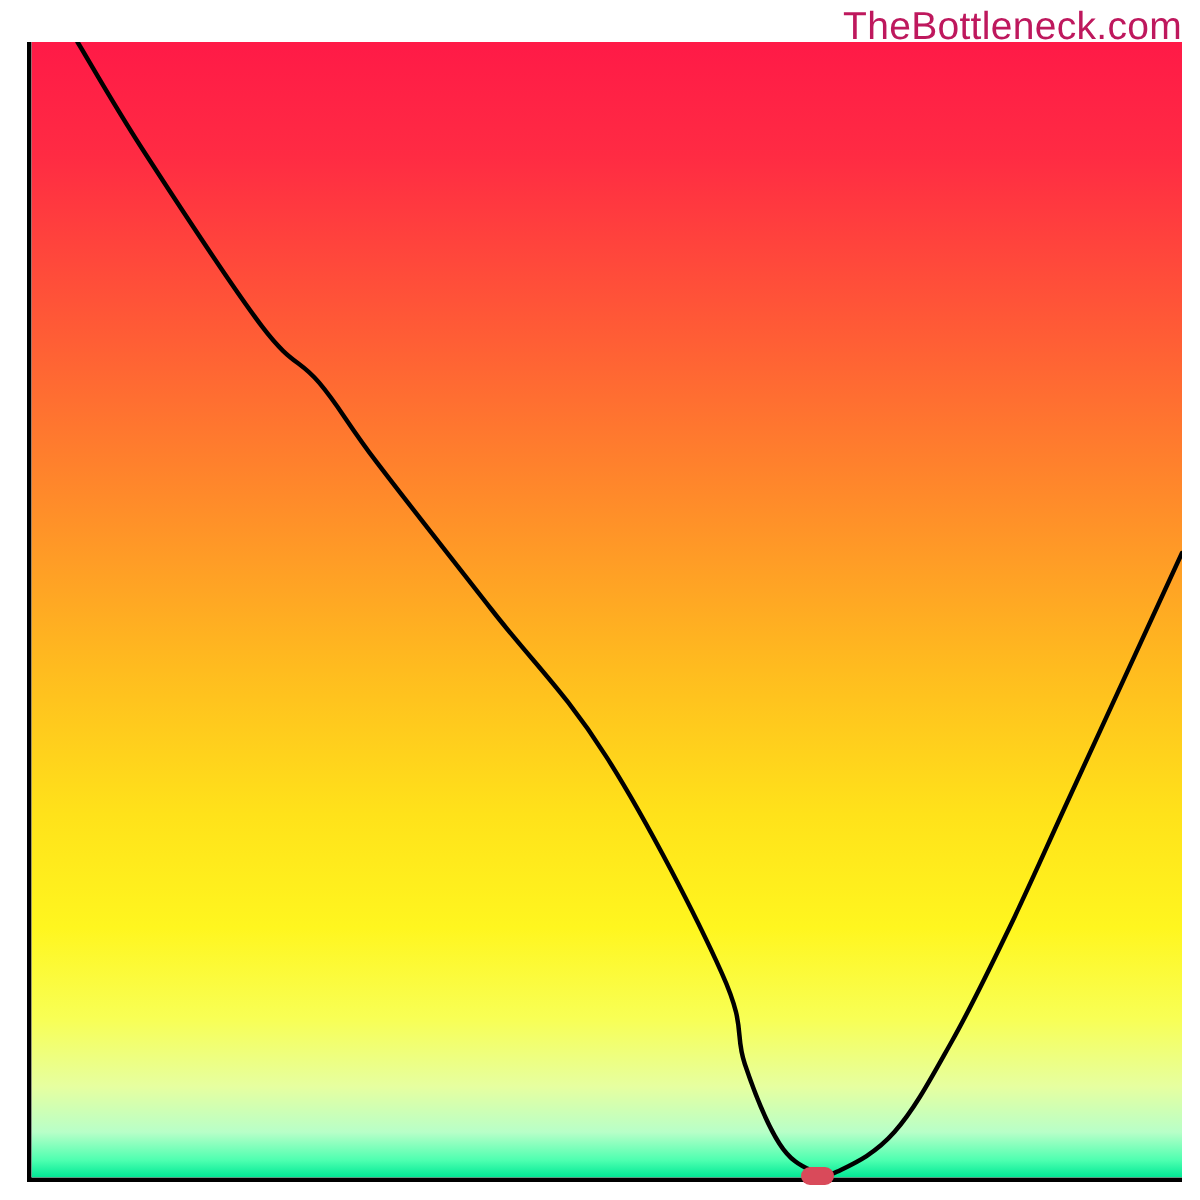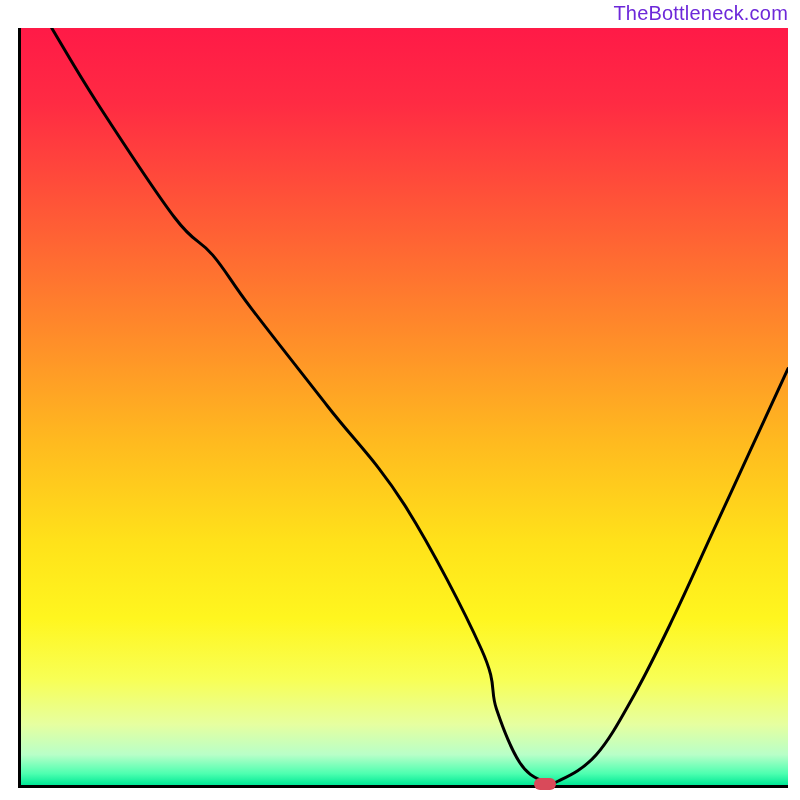--- a/index.html
+++ b/index.html
@@ -7,22 +7,22 @@
     width: 800px;
     height: 800px;
     background: #ffffff;
     position: relative;
     font-family: Arial, Helvetica, sans-serif;
   }
   .watermark {
     position: absolute;
     top: 2px;
     right: 12px;
-    color: #6d28d9;
-    font-size: 20px;
+    color: #be185d;
+    font-size: 26px;
     font-weight: 500;
     letter-spacing: 0.2px;
   }
   .plot-frame {
     position: absolute;
     left: 18px;
     top: 28px;
     width: 770px;
     height: 760px;
     border-left: 3px solid #000;

